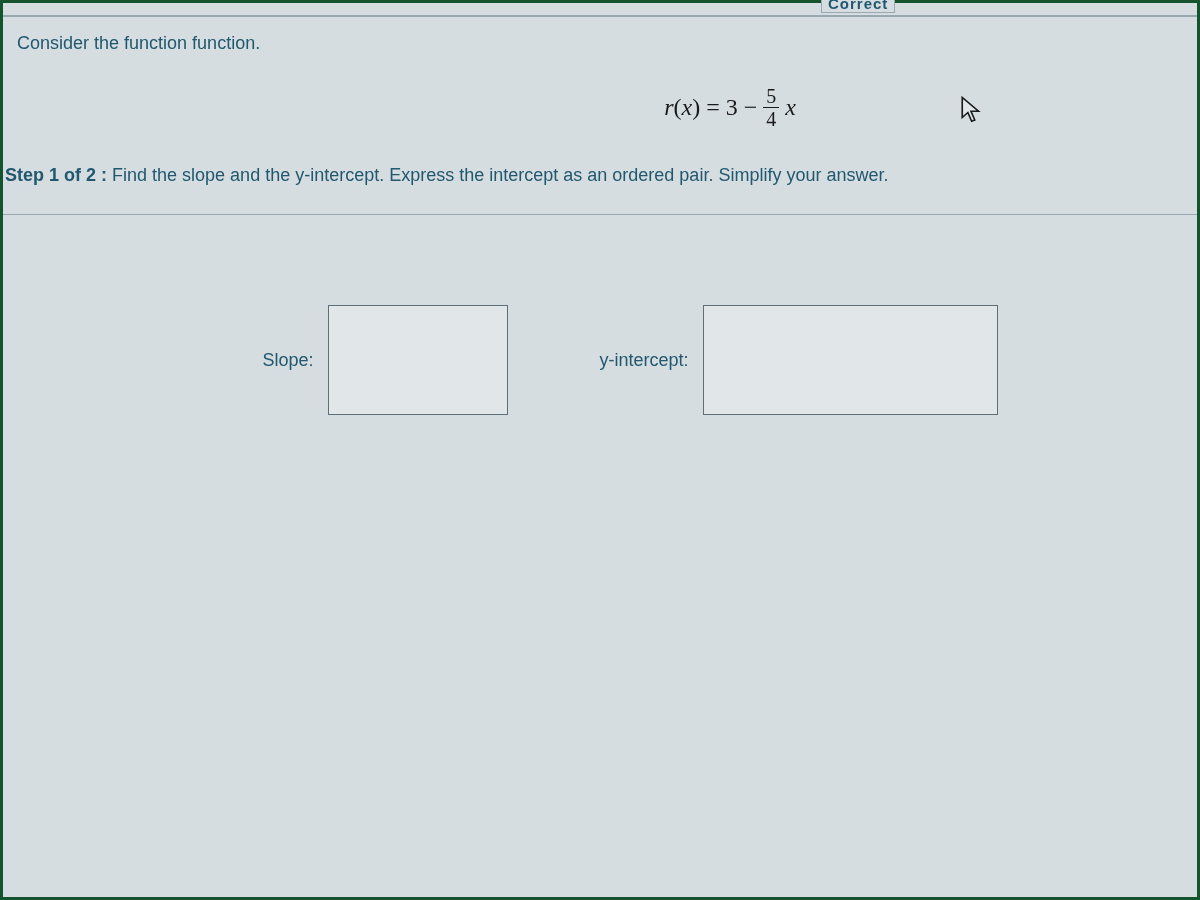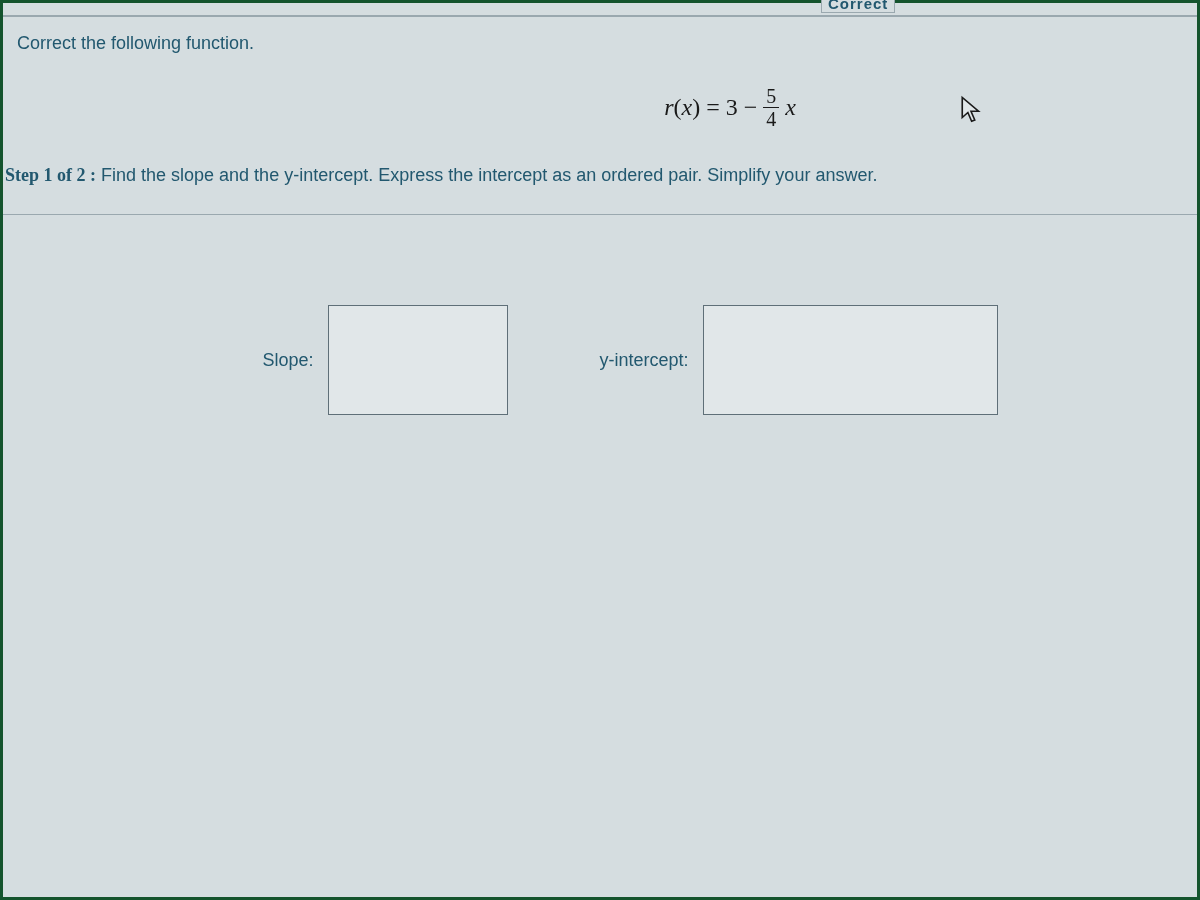--- a/index.html
+++ b/index.html
@@ -55,21 +55,21 @@
     line-height: 1;
     vertical-align: middle;
   }
   .fraction .num { border-bottom: 1.5px solid #1a1a1a; padding: 0 3px 1px 3px; }
   .fraction .den { padding-top: 1px; }
   .step-line {
     color: #22586f;
     font-size: 18px;
     padding: 10px 0 28px 2px;
   }
-  .step-line .bold { font-weight: 700; font-family: Liberation Serif, serif; }
+  .step-line .bold { font-weight: 700; }
   .divider {
     border-top: 1px solid #9aa8af;
     width: 100%;
   }
   .answer-label {
     color: #22586f;
     font-size: 18px;
     font-weight: 700;
     padding: 28px 0 0 2px;
   }
@@ -121,21 +121,21 @@
   }
 </style>
 </head>
 <body>
 
 <div class="page">
   <div class="top-border"></div>
 
   <div class="correct-fragment">Correct</div>
 
-  <div class="instruction">Correct the following function.</div>
+  <div class="instruction">Consider the function function.</div>
 
   <div class="equation">
     <span>
       <span>r</span><span class="eq-normal">(</span><span>x</span><span class="eq-normal">)</span>
     </span>
     <span class="eq-normal">=</span>
     <span class="eq-normal">3</span>
     <span class="eq-normal">−</span>
     <span class="fraction">
       <span class="num">5</span>

